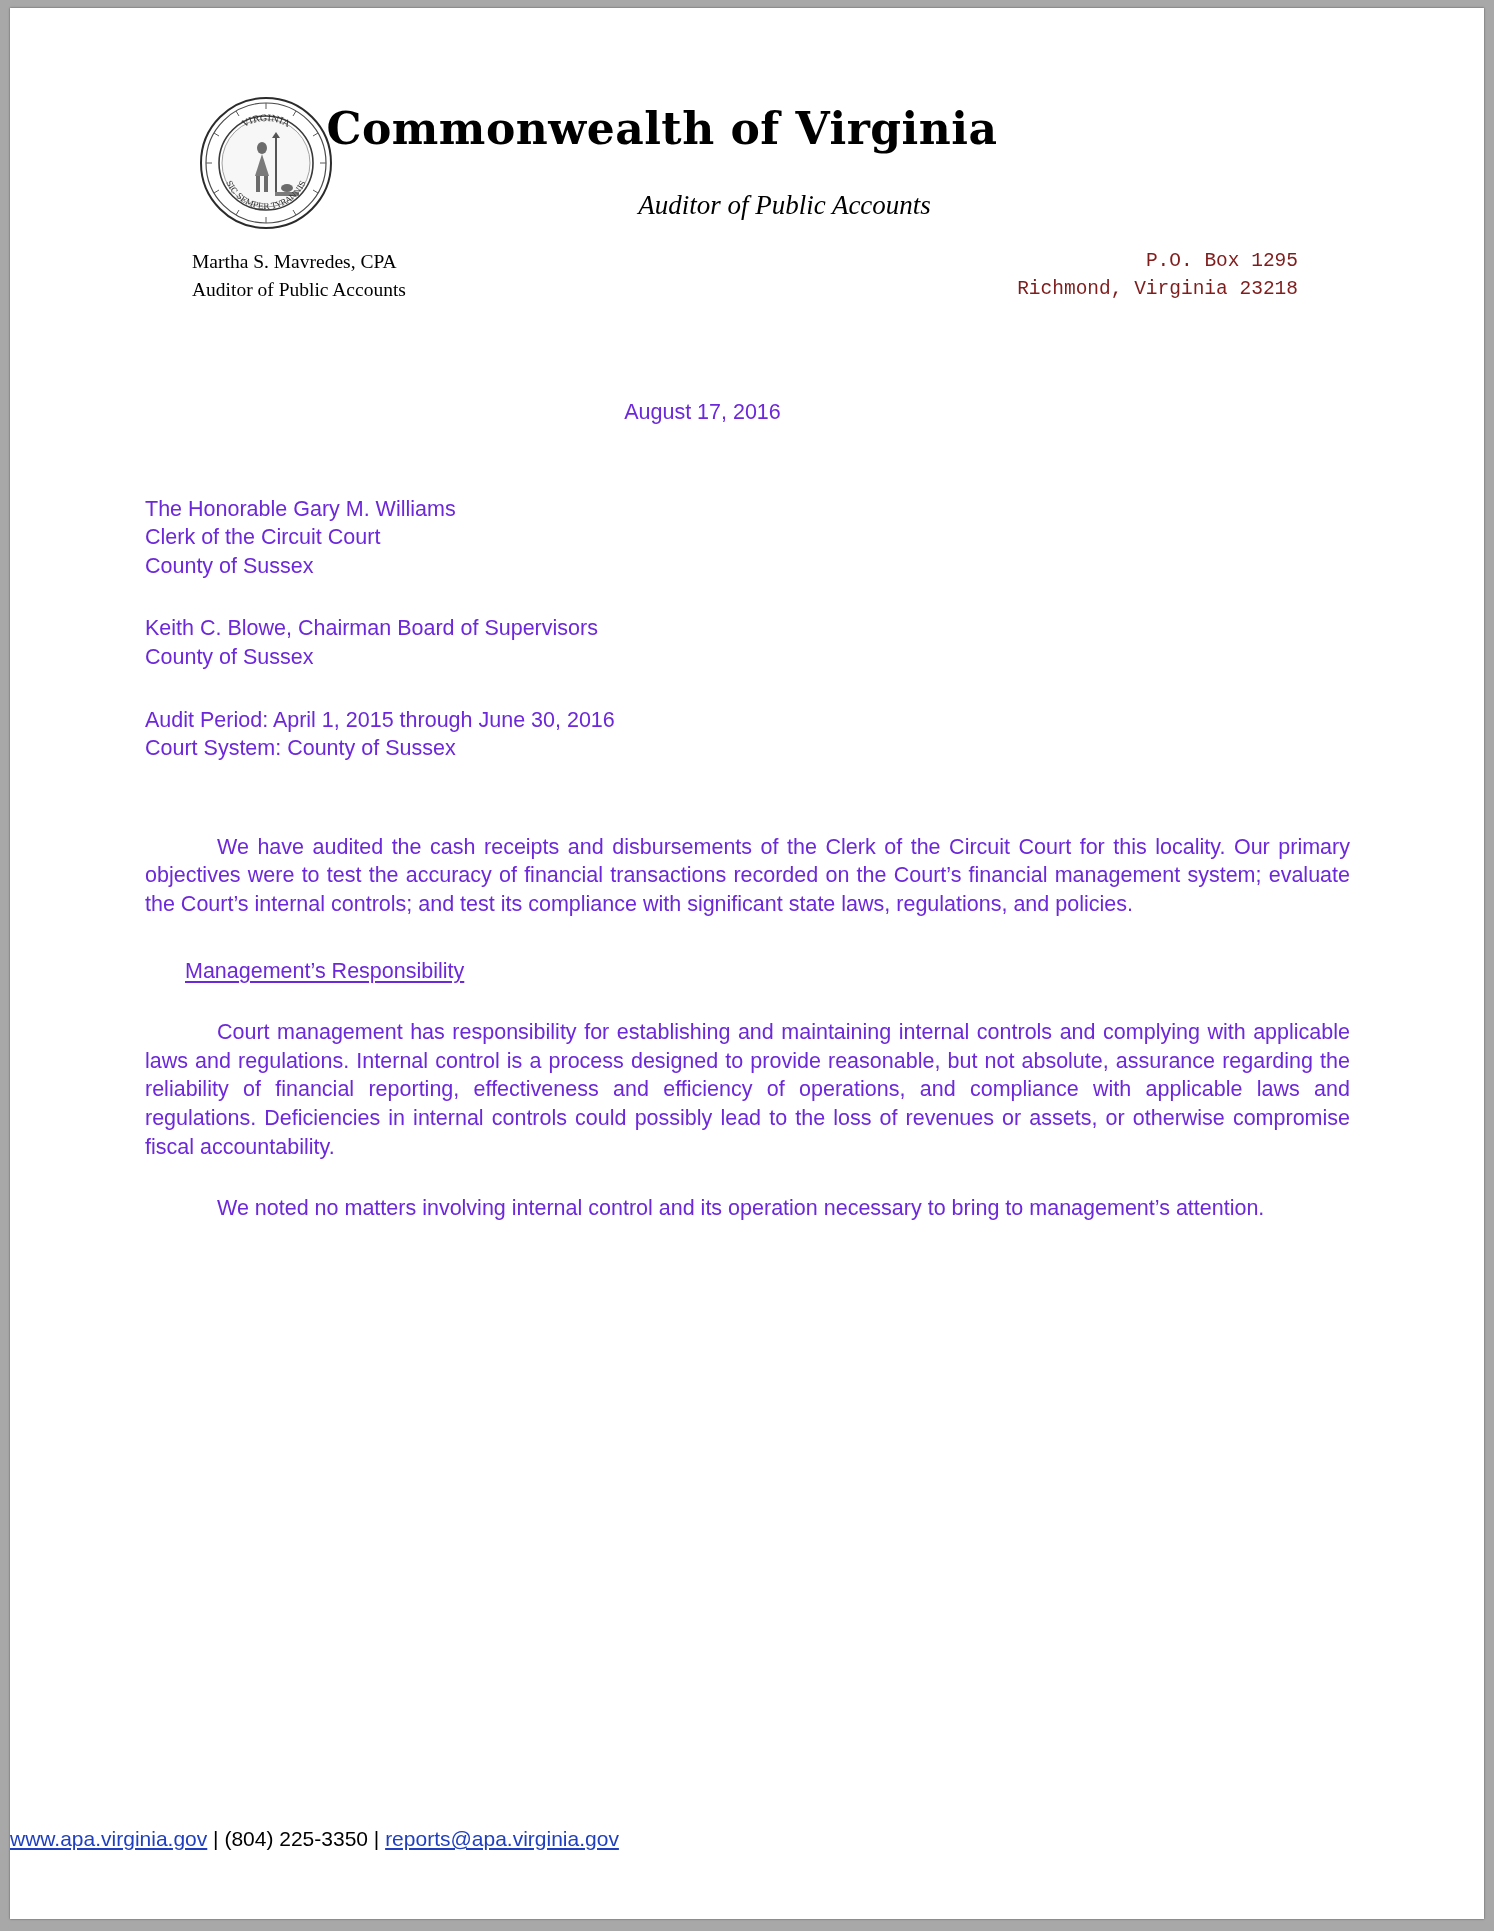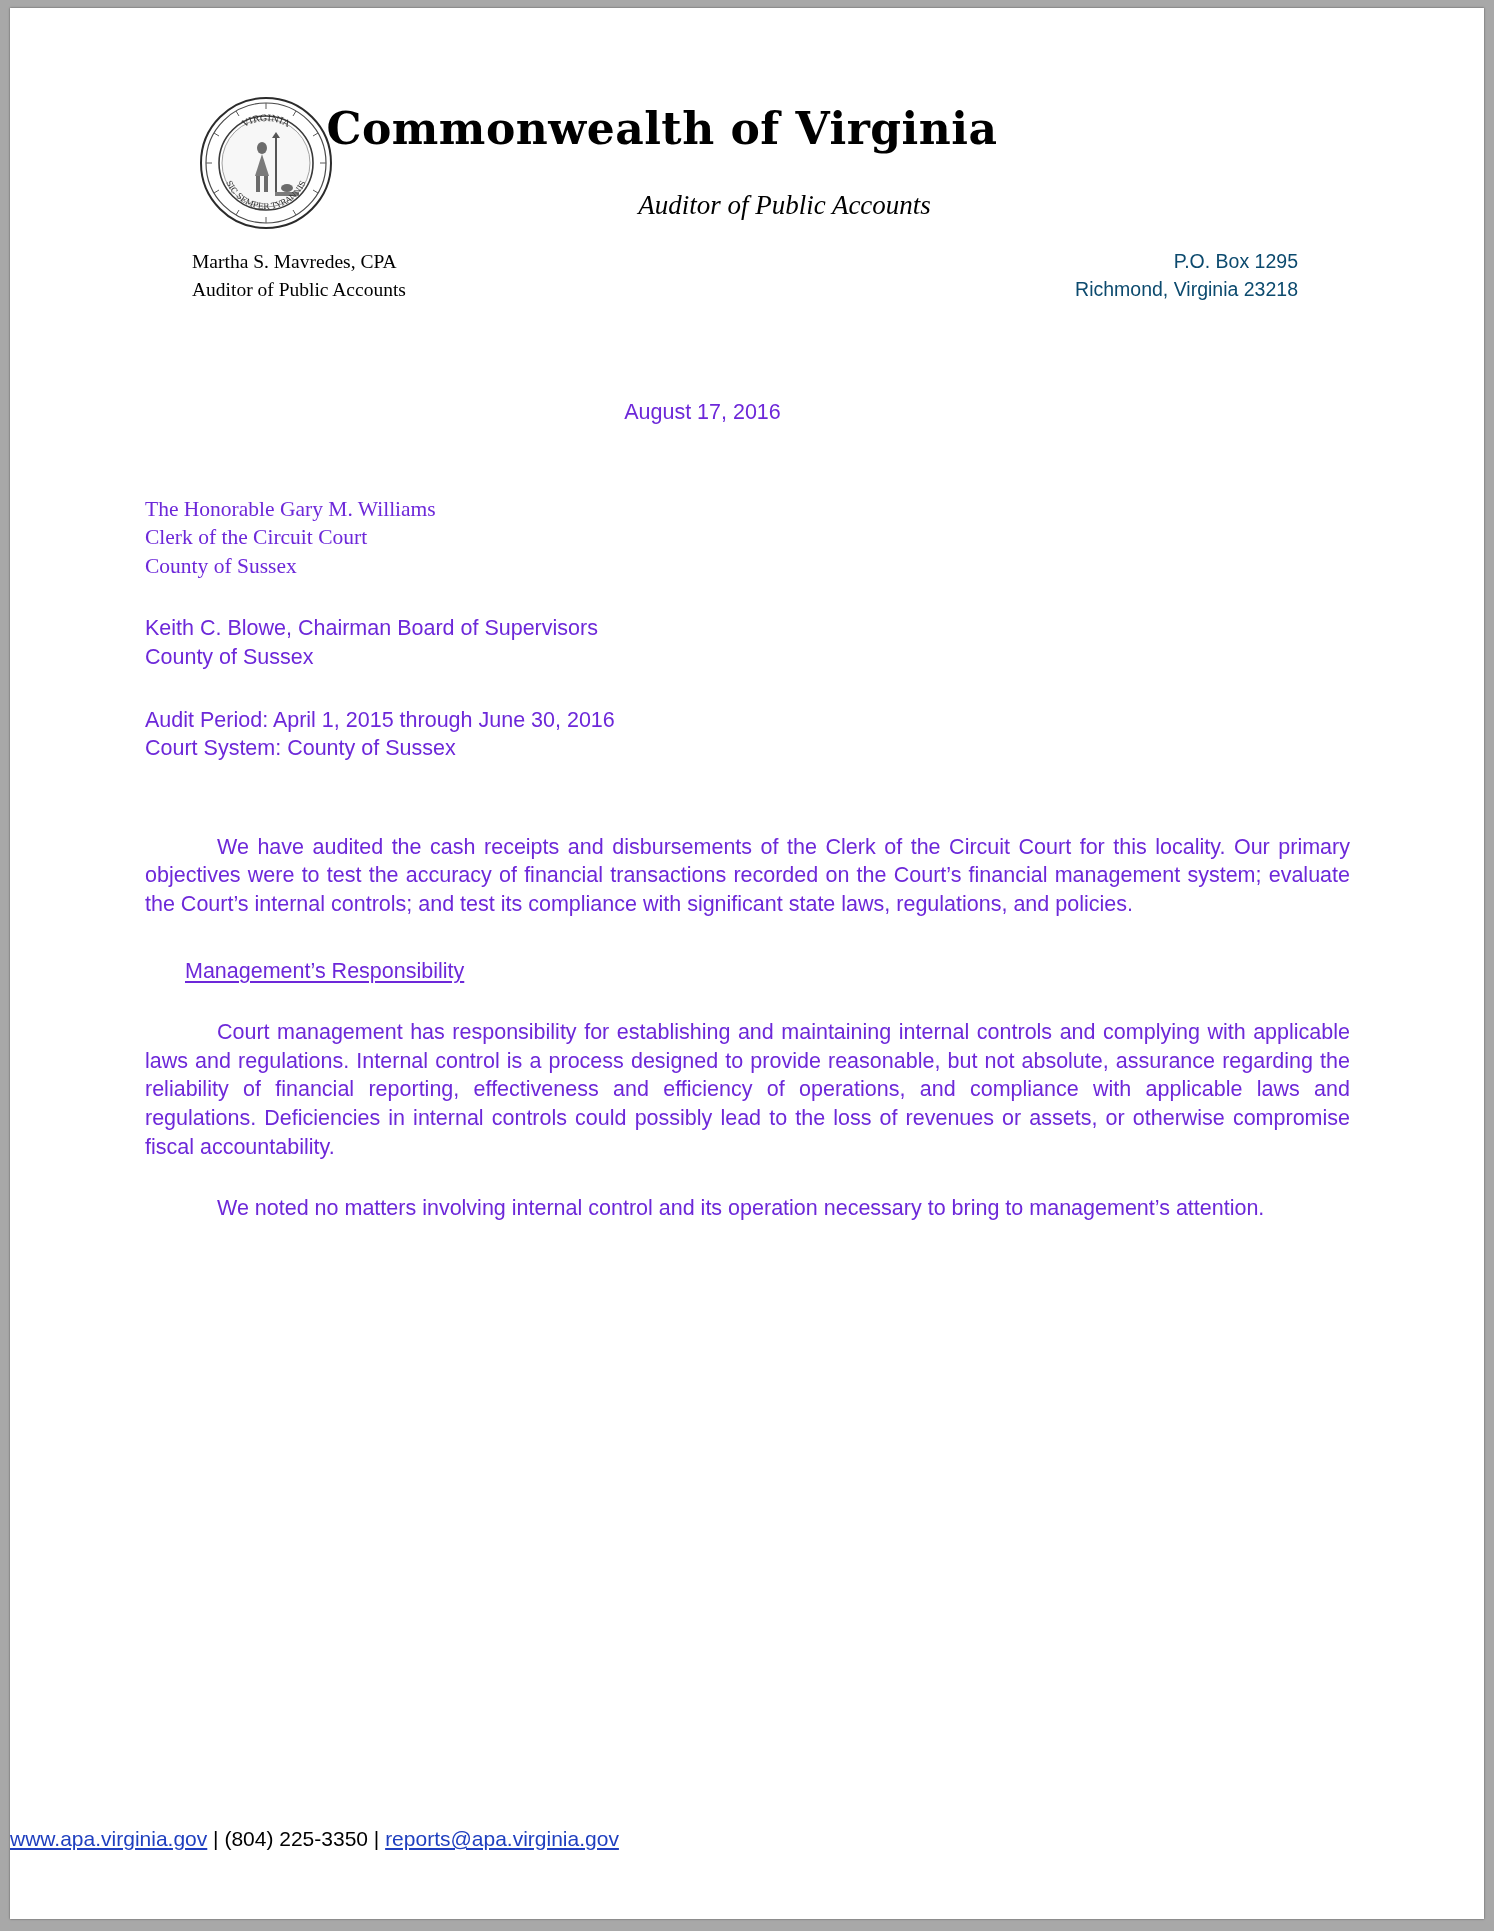--- a/index.html
+++ b/index.html
@@ -79,45 +79,45 @@
     font-family: "Liberation Serif", serif;
     font-size: 19.5px;
     line-height: 1.42;
     color: #000;
   }
   .lh-right {
     position: absolute;
     right: 186px;
     top: 240px;
     text-align: right;
-    font-family: Liberation Sans, sans-serif;
+    font-family: Liberation Mono, monospace;
     font-size: 19.5px;
     line-height: 1.42;
-    color: #0c4a6e;
+    color: #7f1d1d;
   }
 
   
   .body-area {
     position: absolute;
     left: 135px;
     top: 390px;
     width: 1205px;
     font-size: 21.5px;
     line-height: 1.33;
     color: #6d28d9;
   }
   .date-line {
     text-align: center;
     margin: 0 0 0 0;
     padding-right: 90px;
   }
   .addr-block {
     margin-top: 68px;
   }
-  .addr-block .ln { white-space: pre; font-family: Liberation Serif, serif; }
+  .addr-block .ln { white-space: pre; }
   .gap { height: 34px; }
 
   .para {
     margin-top: 33px;
     text-align: justify;
     text-justify: inter-word;
     text-indent: 72px;
   }
   .para-first { margin-top: 70px; }
 

